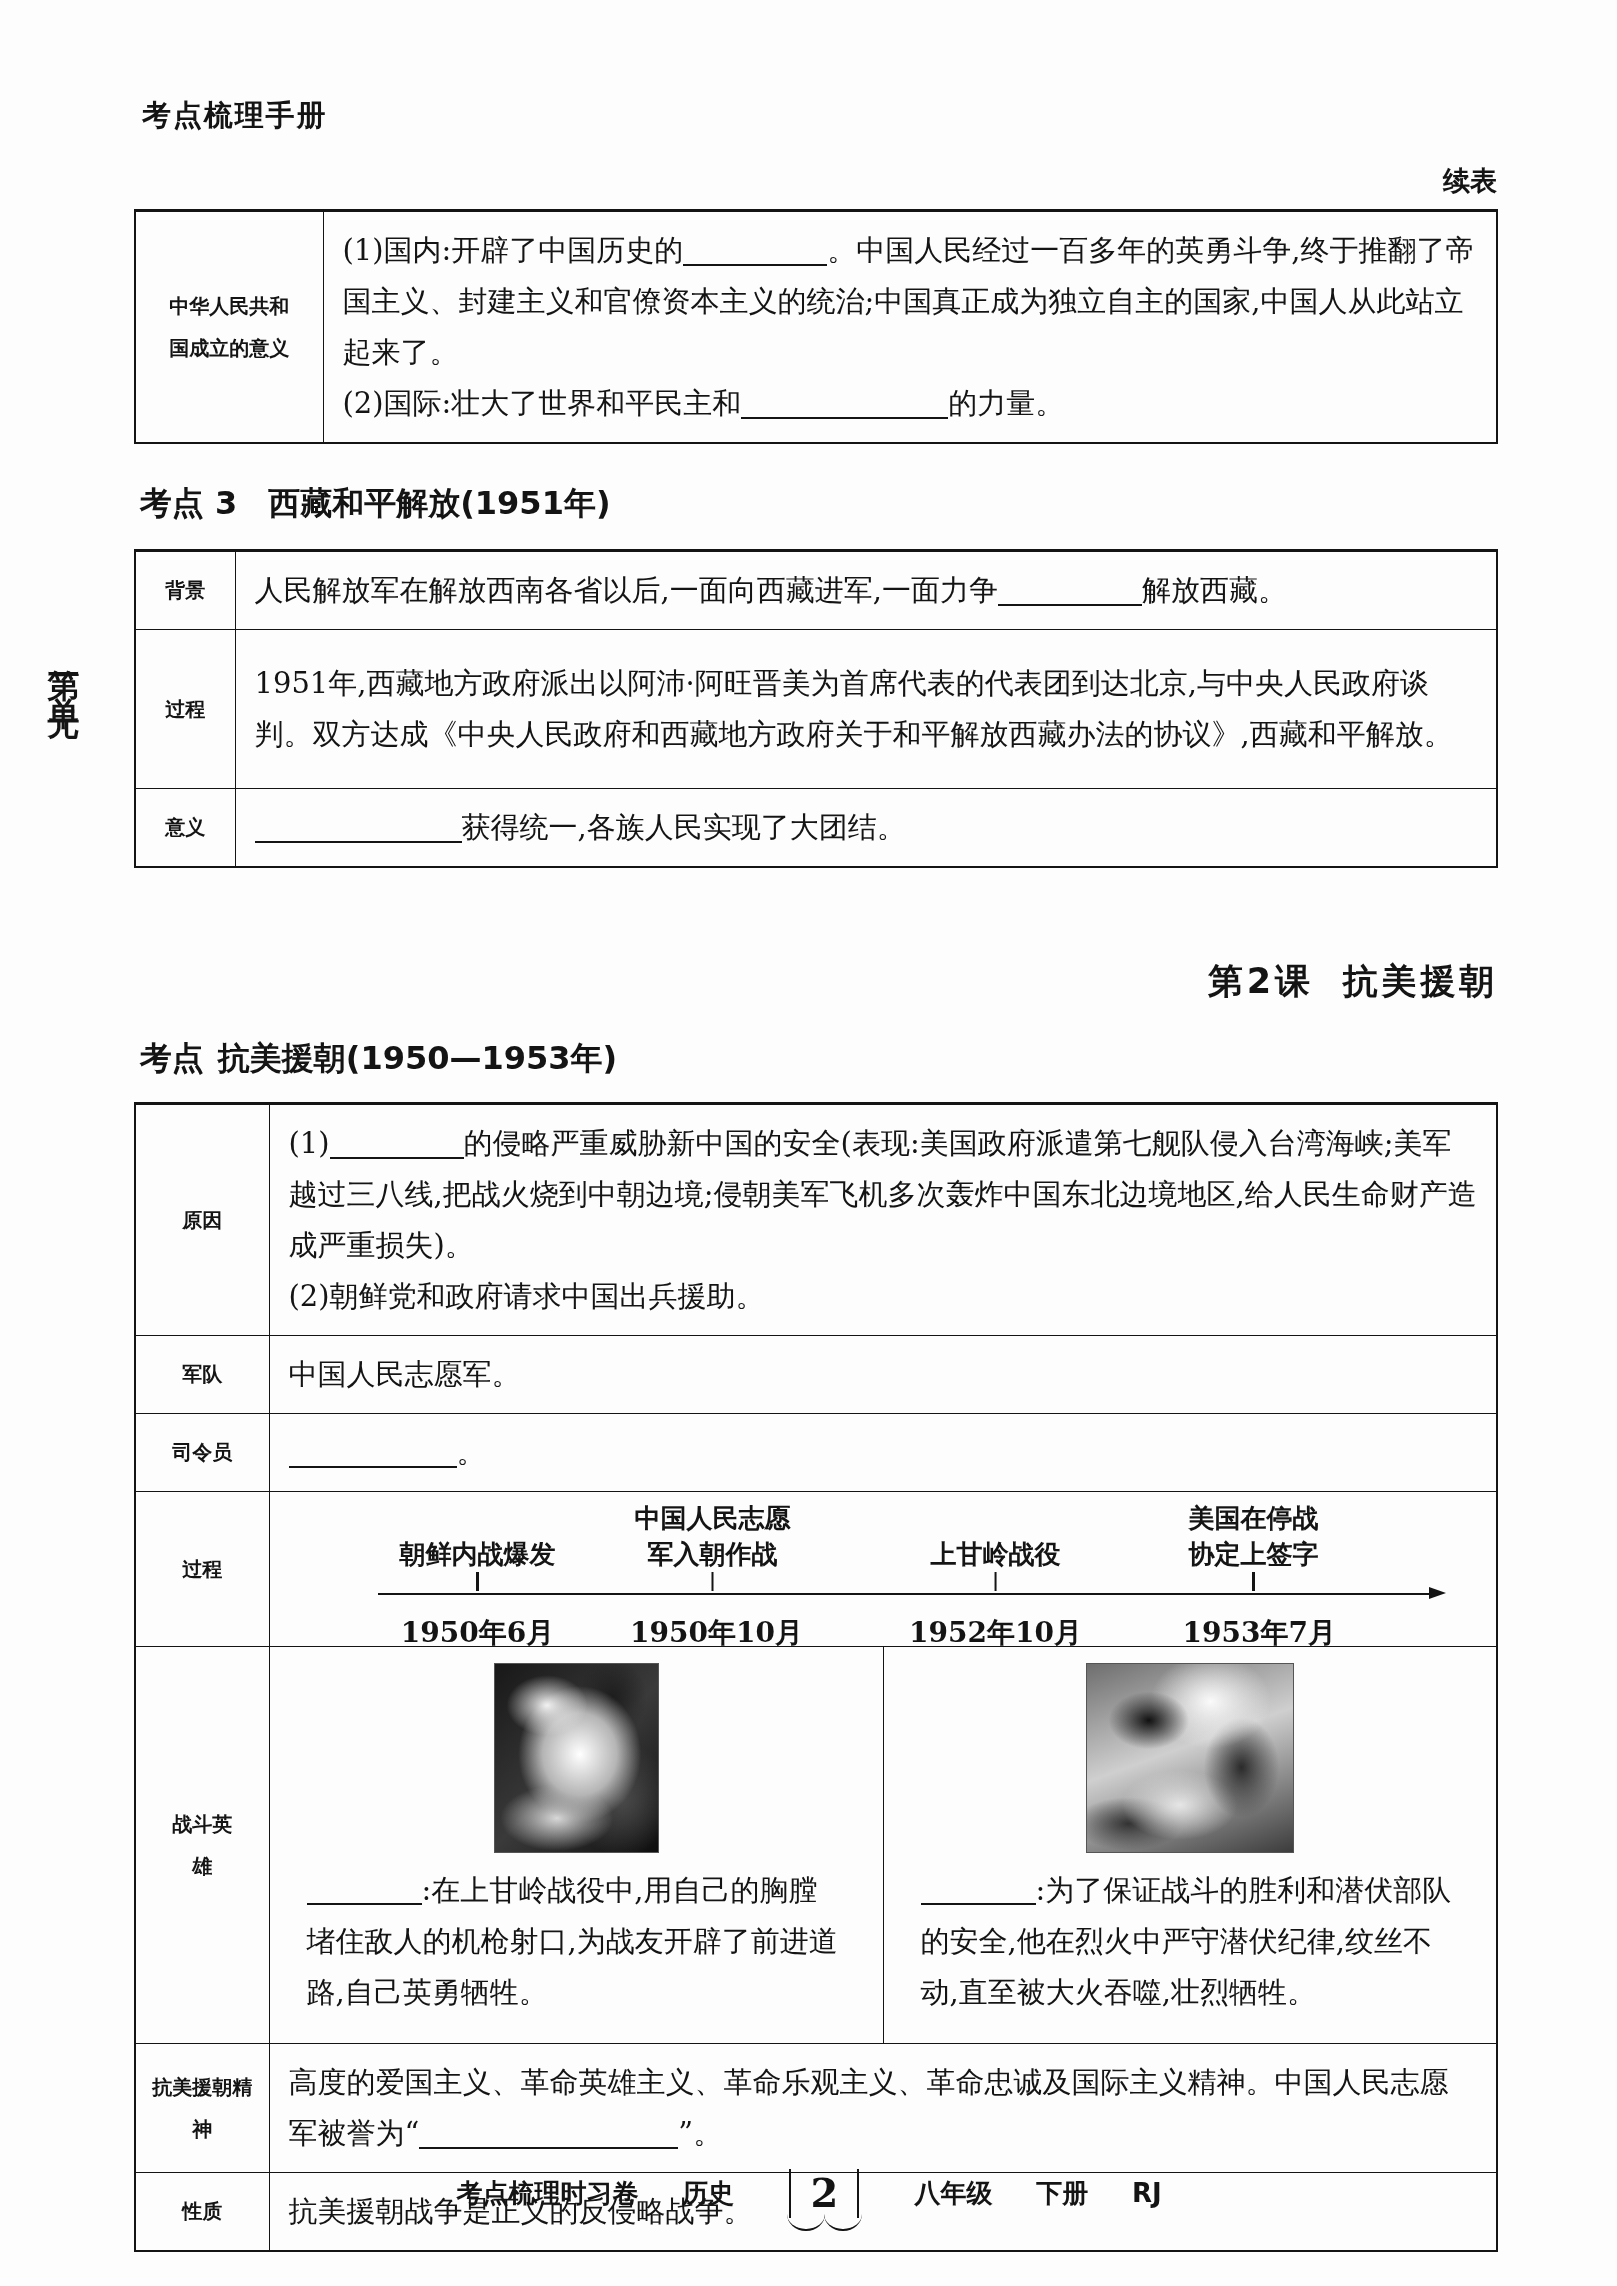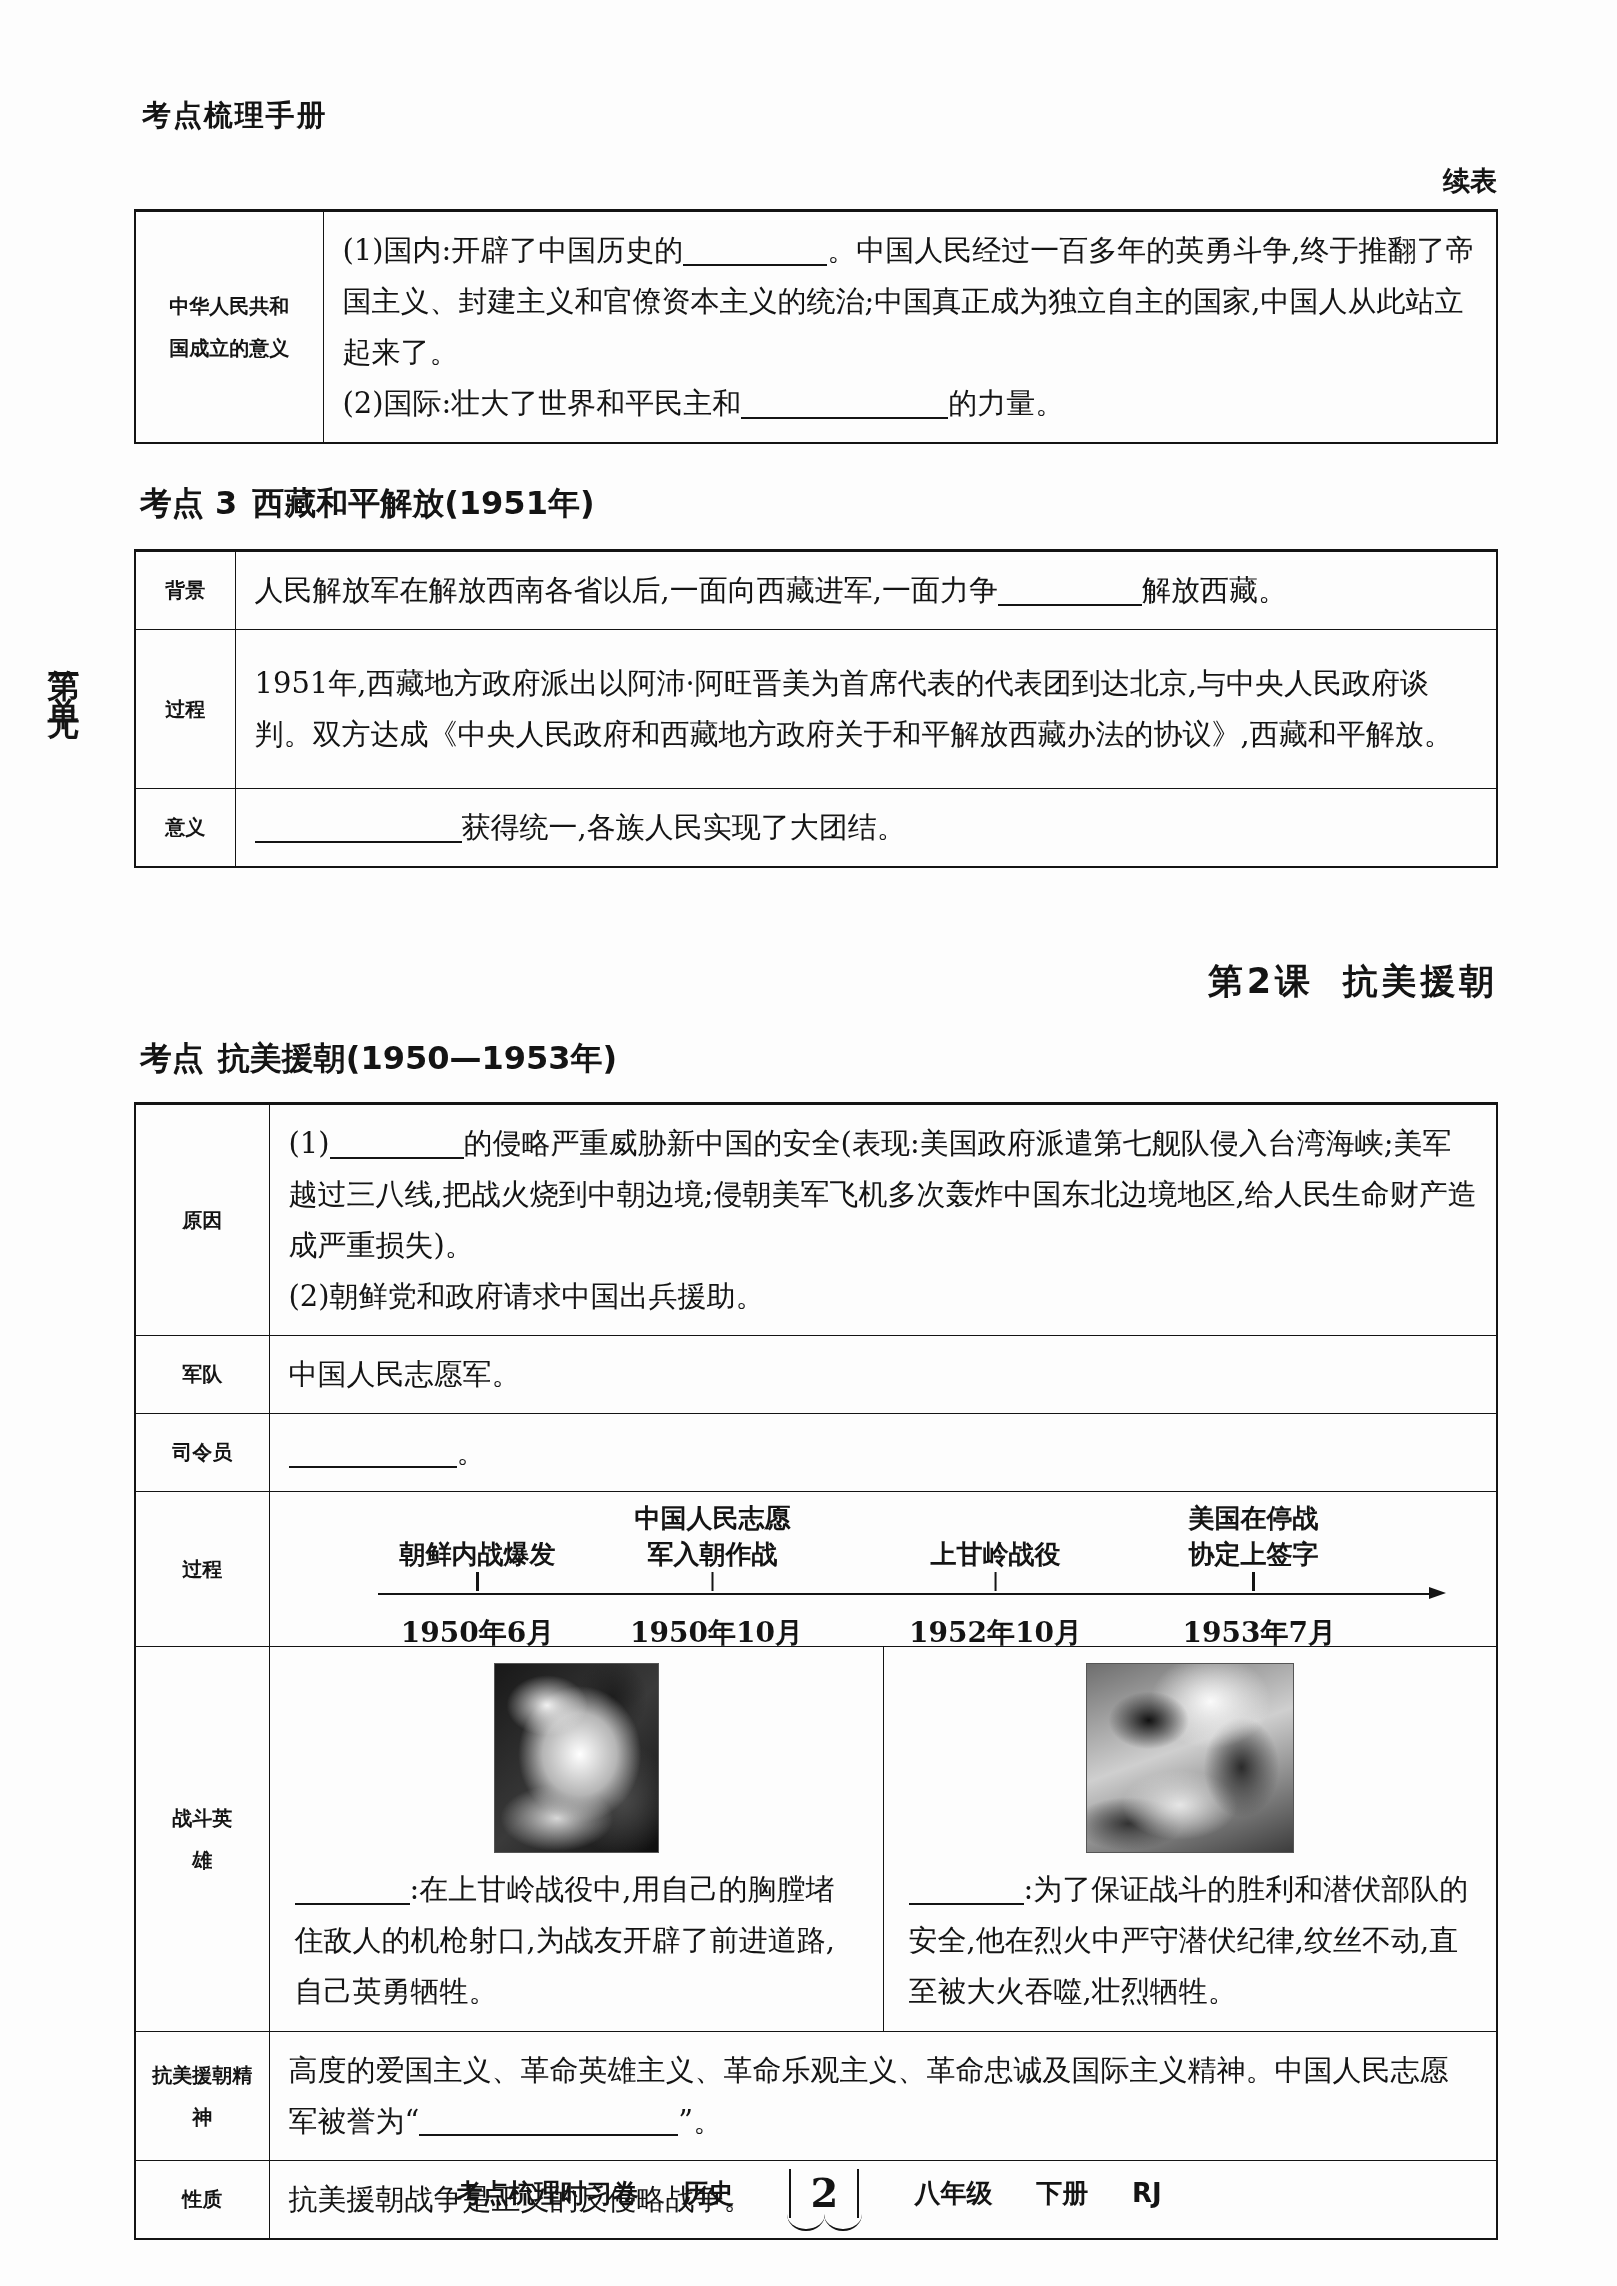--- a/index.html
+++ b/index.html
@@ -31,21 +31,21 @@
   .lbl-wrap { display:inline-block; line-height:42px; }
   .lbl-w4 { width:129px; }  
   .lbl-w3 { width:100px; }  
   .lbl-w2 { width:67px; }   
 
   .blank { display:inline-block; border-bottom:2.9px solid #141414; height:31px; vertical-align:-5.8px; }
   .b150 { width:144px; } .b215 { width:207px; } .b140 { width:134px; }
   .b175 { width:168px; } .b120 { width:115px; } .b270 { width:259px; }
 
   .k-heading { margin:38px 0 0 5.8px; font-size:32px; height:48px; }
-  .k-heading .k-badge { margin-right:15px;text-align:right; }
+  .k-heading .k-badge { margin-right:31px;text-align:right; }
   .section-title { margin-top:90px; text-align:right; font-size:35px; height:50px; letter-spacing:3.8px; }
   .k2-heading { margin:29px 0 0 5.8px; font-size:32px; height:48px; }
   .k2-heading .k-badge { margin-right:14px; }
   .spacer18 { height:17.3px; }
   .spacer20 { height:19px; }
 
   
   .timeline { position:relative; height:152px; }
   .tl-axis { position:absolute; left:108px; right:65px; top:100px; border-top:2.9px solid #141414; }
   .tl-axis::after {
@@ -75,21 +75,21 @@
   .photo-l { width:163px; height:188px; }
   .photo-r { width:206px; height:188px;
     background:
       radial-gradient(ellipse 67px 48px at 30% 30%, #111 0%, rgba(0,0,0,0) 60%),
       radial-gradient(ellipse 86px 67px at 60% 20%, #fafafa 0%, rgba(255,255,255,0) 70%),
       radial-gradient(ellipse 58px 77px at 75% 55%, #2a2a2a 0%, rgba(0,0,0,0) 65%),
       radial-gradient(ellipse 96px 58px at 45% 75%, #e6e6e6 0%, rgba(255,255,255,0) 60%),
       radial-gradient(ellipse 77px 38px at 20% 85%, #333 0%, rgba(0,0,0,0) 70%),
       linear-gradient(160deg, #6e6e6e 0%, #cfcfcf 45%, #3c3c3c 100%);
   }
-  .hero-text { font-size:29px; line-height:51px; padding:0 25px; margin:0; }
+  .hero-text { font-size:29px; line-height:51px; padding:0 25px; margin:12px; }
 
   .footer { position:absolute; left:0; top:2169px; width:100%; text-align:center;
     font-size:26px; font-weight:bold; font-family:"DejaVu Sans","Liberation Sans",sans-serif; }
   .footer .f-item { margin:0 17.3px; vertical-align:middle; }
   .book-badge { position:relative; display:inline-block; margin:0 29px; padding:0 19px 1.9px;
     border-left:2.9px solid #141414; border-right:2.9px solid #141414; vertical-align:middle; }
   .book-num { font-size:40px; font-family:"DejaVu Serif","Liberation Serif",serif; font-weight:bold; }
   .book-badge::before, .book-badge::after {
     content:""; position:absolute; bottom:-13.4px; width:58%; height:15.4px;
     border-bottom:2.9px solid #141414;

